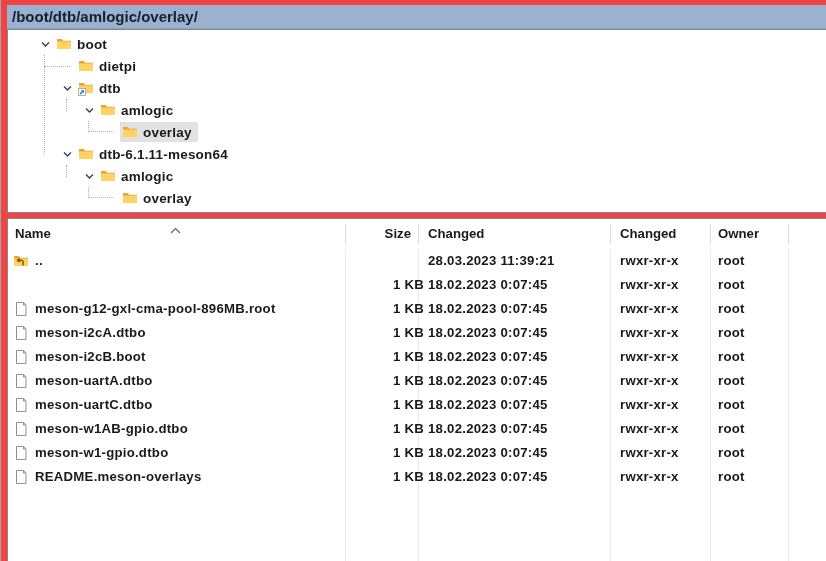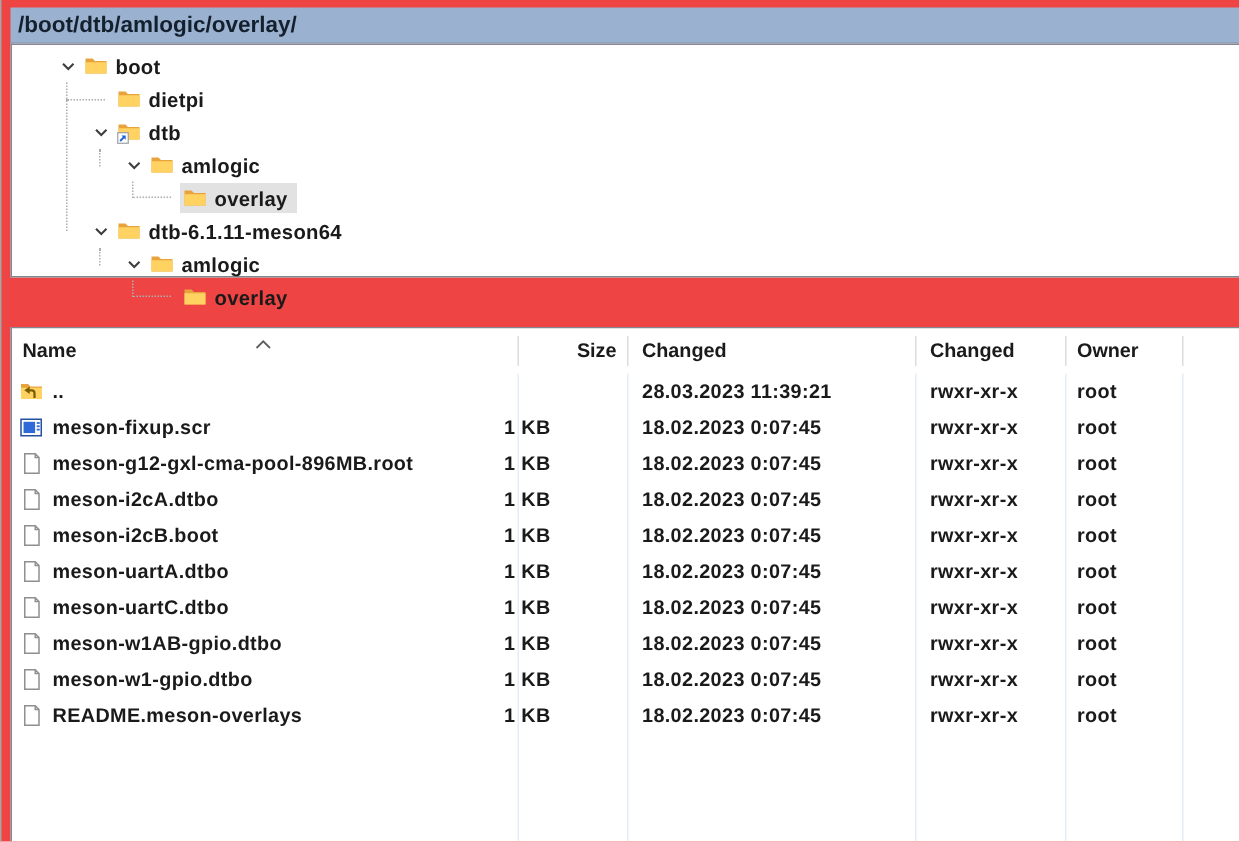--- a/index.html
+++ b/index.html
@@ -14,21 +14,21 @@
   }
   
   .pathbar {
     position:absolute; left:7px; top:5px; right:0; height:24px;
     background:#9ab2d0; border-bottom:1px solid #8aa2bf;
     font-size:15px; line-height:23px; padding-left:5px;
     color:#14202e; white-space:nowrap;
   }
   
   .tree-panel {
-    position:absolute; left:7px; top:29px; right:0; height:156px;
+    position:absolute; left:7px; top:29px; right:0; height:184px;
     background:#fff; border:1px solid #828790; border-right:none;
   }
   .trow {
     position:absolute; left:0; right:0; height:22px;
     display:flex; align-items:center; font-size:13.5px; letter-spacing:.2px;
   }
   .chev { width:17px; height:14px; display:inline-flex; align-items:center; justify-content:center; flex:none; }
   .node { display:inline-flex; align-items:center; gap:5px; padding:2px 6px 2px 2px; border-radius:0; }
   .node.selected { background:#e2e2e2; }
   .tree-icon { width:16px; height:16px; display:inline-block; flex:none; position:relative; }
@@ -46,21 +46,21 @@
   .hdiv { position:absolute; top:5px; height:20px; width:1px; background:#dcdcdc; }
   .sort-caret { position:absolute; left:161px; top:2px; width:13px; height:8px; }
   .rows { position:absolute; top:30px; left:0; right:0; }
   .frow { position:relative; height:24px; }
   .cell {
     position:absolute; top:0; height:24px; line-height:24px;
     font-size:13.2px; letter-spacing:.25px; color:#1a1a1a;
     white-space:nowrap; overflow:hidden;
   }
   .c-name   { left:5px;  width:330px; display:flex; align-items:center; gap:6px; }
-  .c-size   { left:328px; width:66px; }
+  .c-size   { left:350px; width:66px; text-align:right; }
   .c-changed{ left:420px; width:178px; }
   .c-rights { left:612px; width:86px; }
   .c-owner  { left:710px; width:66px; }
   .h-name   { left:7px; }
   .h-size   { left:337px; width:66px; text-align:right; }
   .h-changed{ left:420px; }
   .h-rights { left:612px; }
   .h-owner  { left:710px; }
   .file-icon { width:16px; height:16px; flex:none; display:inline-block; }
 </style>
@@ -256,26 +256,20 @@
               </svg></span>
           <span>..</span>
         </span>
         <span class="cell c-size"></span>
         <span class="cell c-changed">28.03.2023 11:39:21</span>
         <span class="cell c-rights">rwxr-xr-x</span>
         <span class="cell c-owner">root</span>
       </div>
 
       <div class="frow">
-        <span class="cell c-name">
-          <span class="file-icon"><svg width="16" height="16" viewBox="0 0 16 16">
-                <use href="#i-script"></use>
-              </svg></span>
-          <span>meson-fixup.scr</span>
-        </span>
         <span class="cell c-size">1 KB</span>
         <span class="cell c-changed">18.02.2023 0:07:45</span>
         <span class="cell c-rights">rwxr-xr-x</span>
         <span class="cell c-owner">root</span>
       </div>
 
       <div class="frow">
         <span class="cell c-name">
           <span class="file-icon"><svg width="16" height="16" viewBox="0 0 16 16">
                 <use href="#i-file"></use>

